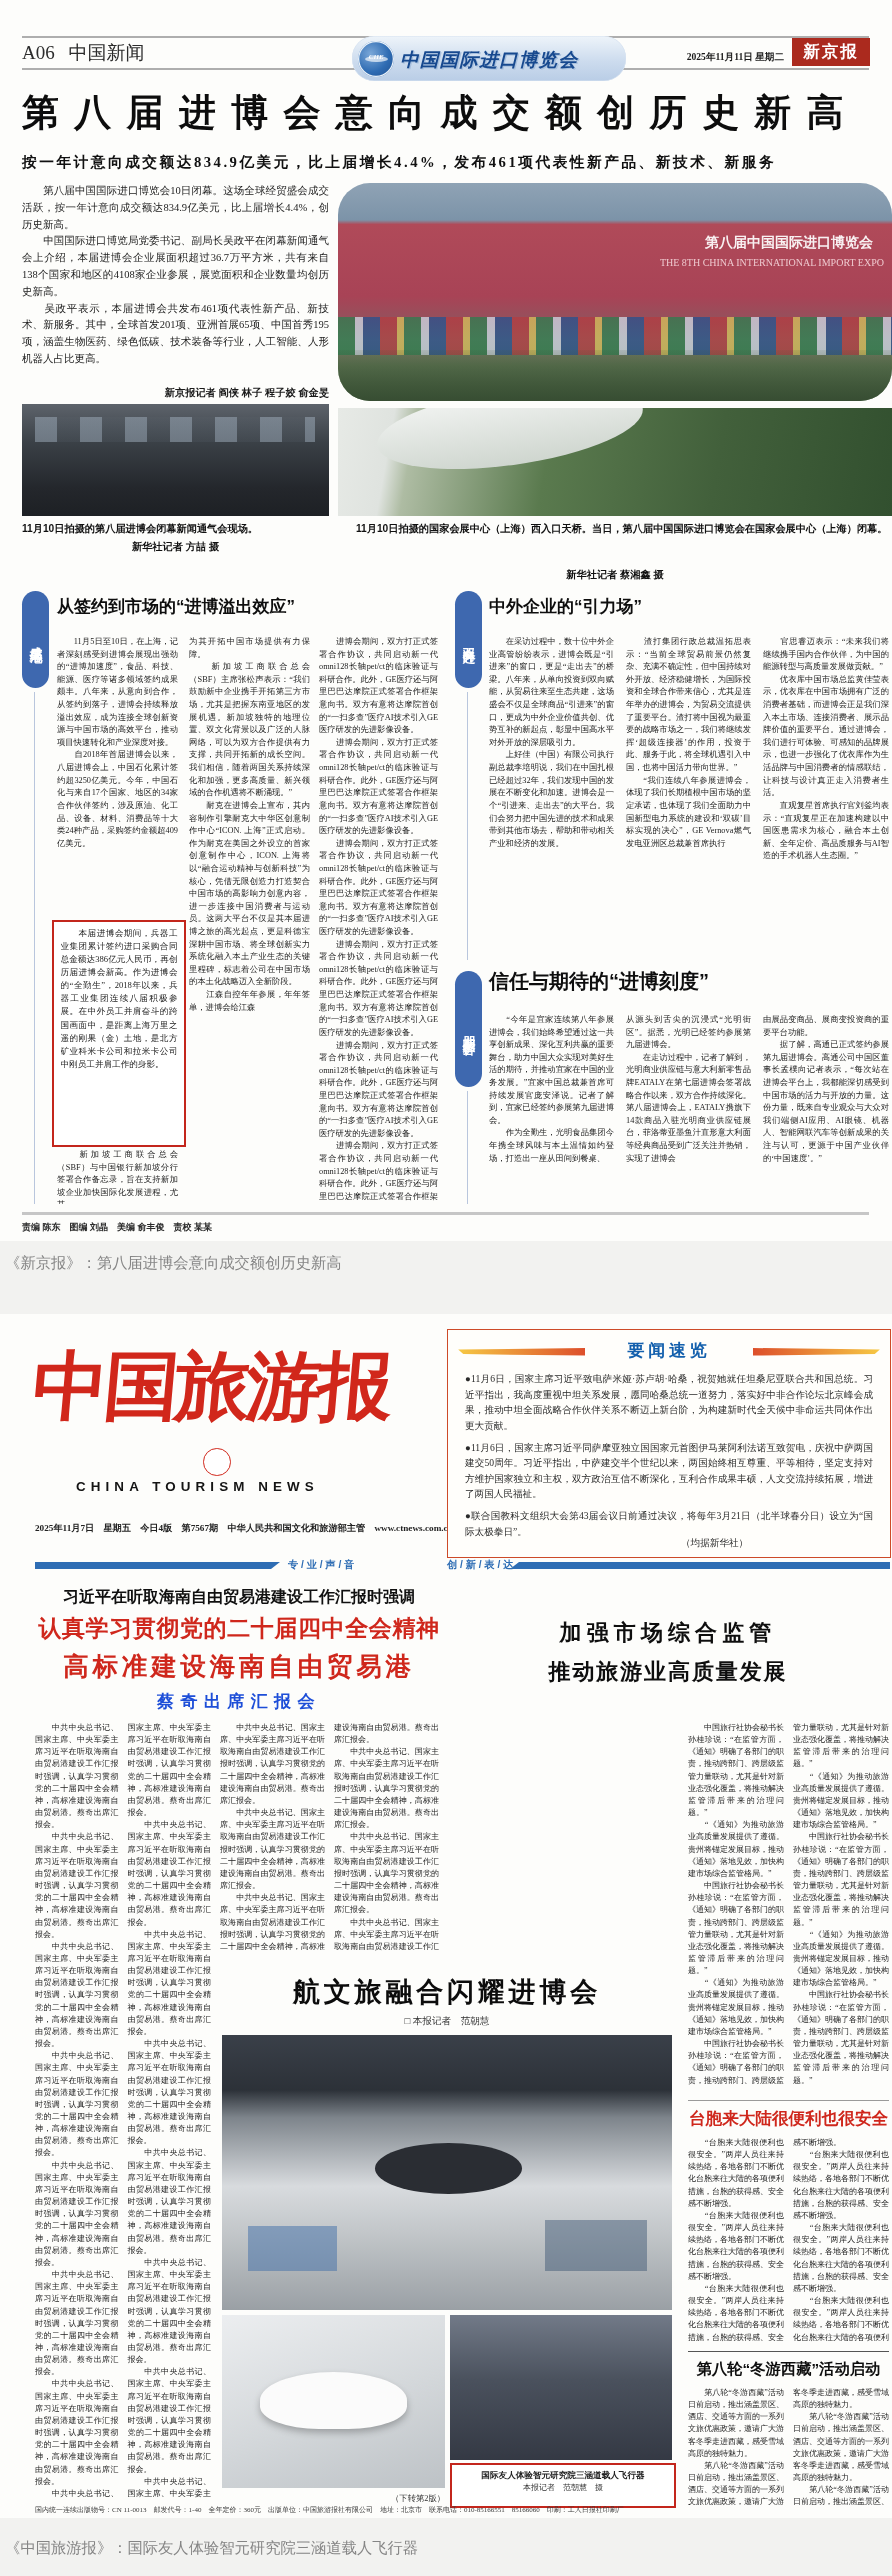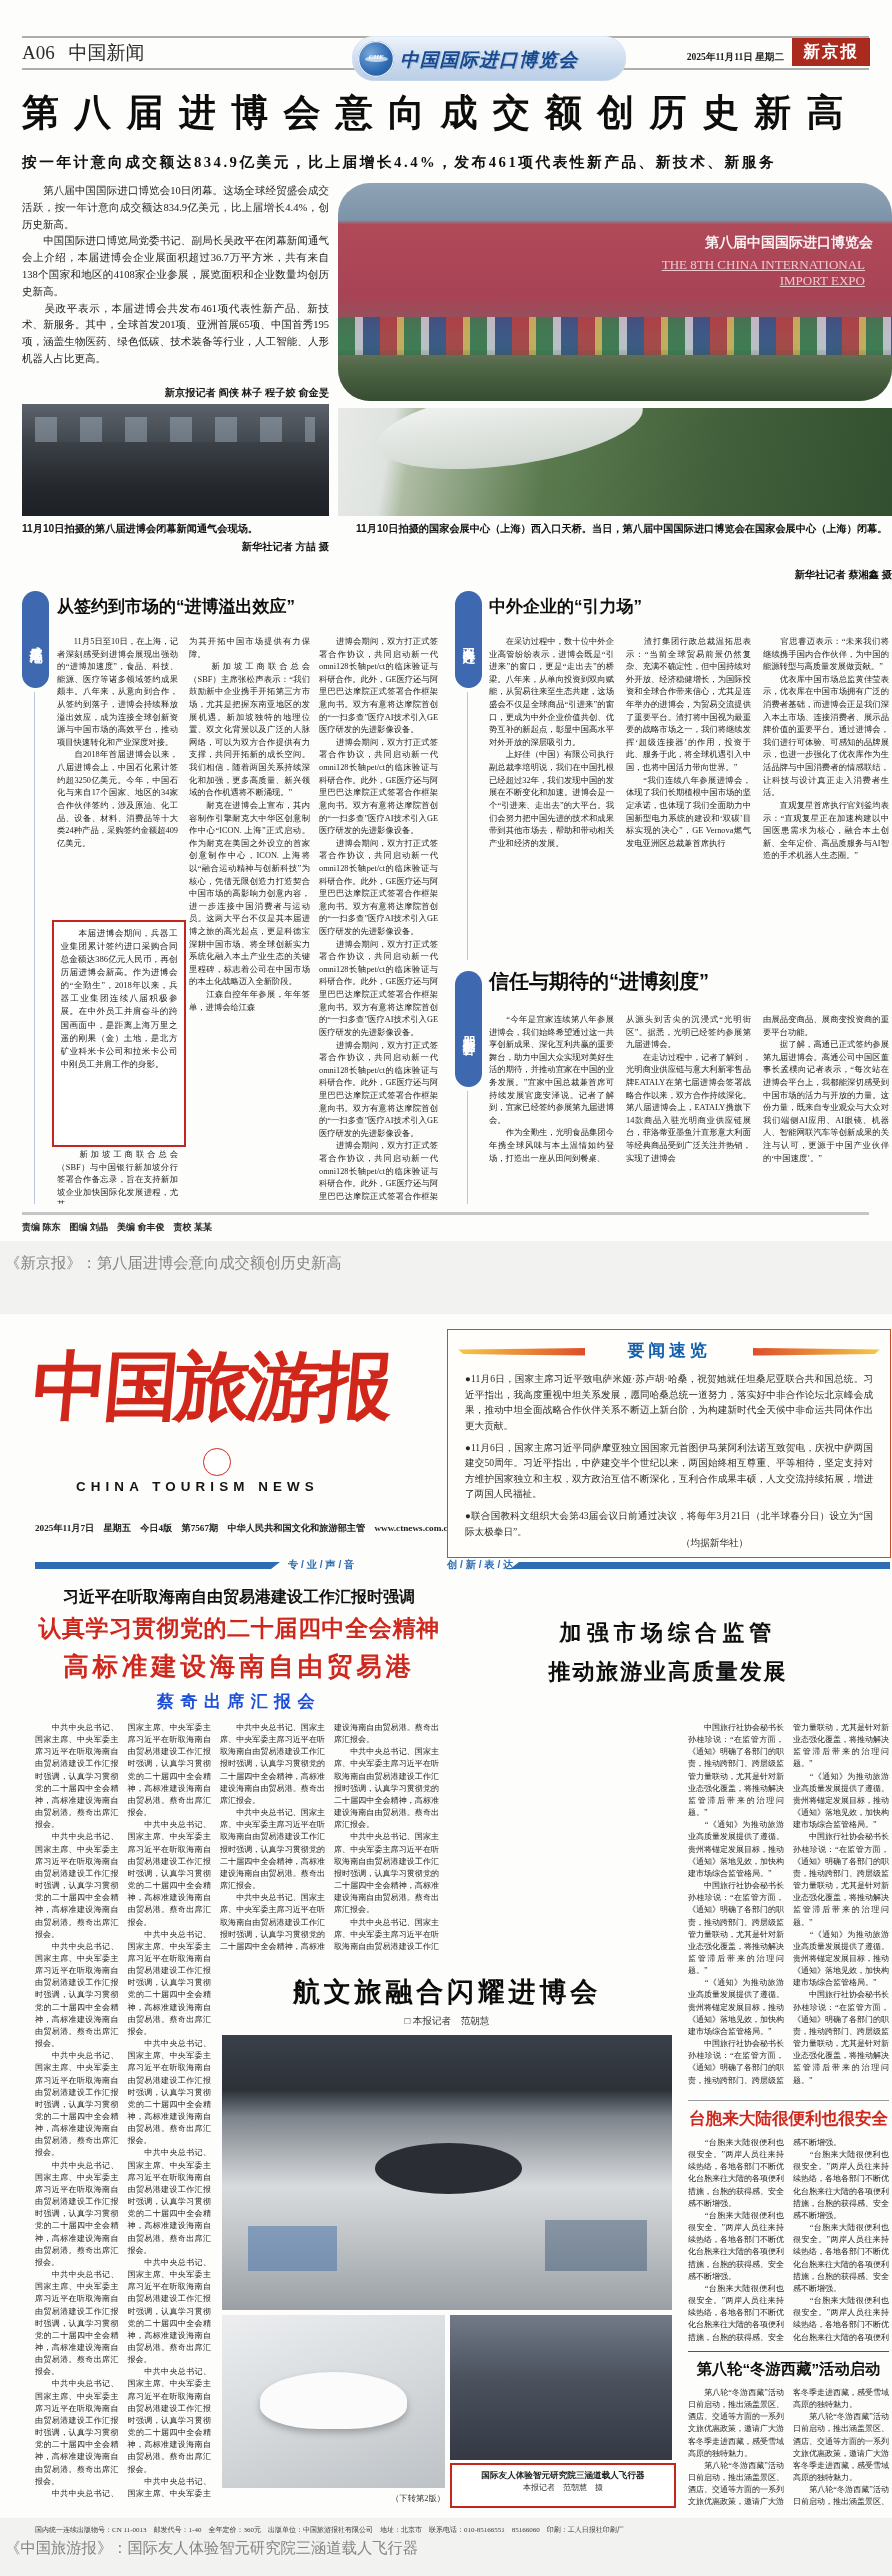--- a/index.html
+++ b/index.html
@@ -10,21 +10,21 @@
   .rule{background:#aeaeae;}
   .sans{font-family:"Liberation Sans","DejaVu Sans",sans-serif;}
   .col{font-size:8.3px;line-height:1.52;text-align:justify;white-space:pre-line;overflow:hidden;color:#1c1c1c;}
   .col2{column-count:2;column-gap:9px;}
   .pill{background:#3e68af;border-radius:13.4px;color:#fff;font-weight:bold;font-size:12.7px;
         writing-mode:vertical-rl;text-orientation:upright;display:flex;align-items:center;justify-content:center;
         font-family:"Liberation Sans",sans-serif;letter-spacing:1.3px;}
   .sec-title{font-family:"Liberation Sans","DejaVu Sans",sans-serif;font-weight:bold;color:#0e0e0e;}
   .capgray{font-family:"Liberation Sans","DejaVu Sans",sans-serif;color:#858585;font-size:15.3px;}
   .photocap{font-family:"Liberation Sans","DejaVu Sans",sans-serif;font-weight:bold;font-size:10.2px;line-height:1.5;color:#111;}
-  .credit{text-align:right;}
+  .credit{text-align:center;}
   .banner{background:linear-gradient(180deg,#eef4fa 0%,#cddcee 55%,#b9cde6 100%);border-radius:22px;box-shadow:0 0 0 0.6px #d6e2f0 inset;}
   .globe{width:36px;height:36px;border-radius:50%;background:radial-gradient(circle at 35% 35%,#7aa7d8 0%,#2f6cb3 55%,#1c4c8c 100%);box-shadow:0 0 0 1.3px #e8f0f8 inset;}
   .globe:after{content:"";position:absolute;left:6.4px;top:15.3px;width:23px;height:6.4px;border-radius:50%;background:rgba(255,255,255,.65);}
   .cnred{color:#cf271c;}
   .centered{text-align:center;}
   .brief{font-size:9.6px;line-height:1.62;text-align:justify;white-space:pre-line;color:#2a2a2a;}
   .barblue{background:#2e6db4;}
   .redbox{border:2.5px solid #c3261c;}
   .photo{overflow:hidden;}
 </style>
@@ -61,21 +61,21 @@
 
   <div class="abs" style="left:22px;top:153px;width:857px;font-size:14.7px;font-weight:bold;letter-spacing:2.5px;white-space:nowrap;color:#111;">按一年计意向成交额达834.9亿美元，比上届增长4.4%，发布461项代表性新产品、新技术、新服务</div>
 
   <div class="abs col" style="left:22px;top:183px;width:307px;height:201px;font-size:10.5px;line-height:1.6;">　　第八届中国国际进口博览会10日闭幕。这场全球经贸盛会成交活跃，按一年计意向成交额达834.9亿美元，比上届增长4.4%，创历史新高。
 　　中国国际进口博览局党委书记、副局长吴政平在闭幕新闻通气会上介绍，本届进博会企业展面积超过36.7万平方米，共有来自138个国家和地区的4108家企业参展，展览面积和企业数量均创历史新高。
 　　吴政平表示，本届进博会共发布461项代表性新产品、新技术、新服务。其中，全球首发201项、亚洲首展65项、中国首秀195项，涵盖生物医药、绿色低碳、技术装备等行业，人工智能、人形机器人占比更高。</div>
   <div class="abs sans" style="left:22px;top:386px;width:307px;font-size:10.2px;font-weight:bold;text-align:right;">新京报记者 阎侠 林子 程子姣 俞金旻</div>
 
   <div class="abs photo" style="left:338px;top:183px;width:554px;height:218px;background:linear-gradient(180deg,#8fa3b5 0%,#7c93a8 17%,#b04a59 19%,#a84356 52%,#96505c 62%,#7d7668 72%,#5d7552 84%,#4c6a47 100%);border-radius:32px;">
     <div class="abs" style="right:19px;top:51px;width:229px;color:#ffffff;font-size:14px;font-weight:bold;text-align:right;opacity:.92;">第八届中国国际进口博览会</div>
-    <div class="abs" style="right:27px;top:74px;width:229px;color:#ffe9ec;font-size:13px;text-align:right;opacity:.8;text-decoration:underline;">THE 8TH CHINA INTERNATIONAL IMPORT EXPO</div>
+    <div class="abs" style="right:8px;top:74px;width:229px;color:#ffe9ec;font-size:10px;text-align:right;opacity:.8;">THE 8TH CHINA INTERNATIONAL IMPORT EXPO</div>
     <div class="abs" style="left:0;top:134px;width:100%;height:38px;background:repeating-linear-gradient(90deg,#2e7d4f 0 16.6px,#cfd8e6 16.6px 25.5px,#27518f 25.5px 42px,#b33c41 42px 59px,#d9c05a 59px 66px);opacity:.75;"></div>
     <div class="abs" style="left:0;top:167px;width:100%;height:51px;background:linear-gradient(180deg,rgba(70,90,60,.1),rgba(50,70,45,.8));"></div>
   </div>
 
   <div class="abs photo" style="left:22px;top:404px;width:307px;height:112px;background:linear-gradient(180deg,#5d636b 0%,#3a4046 35%,#24272c 75%,#1d2024 100%);">
     <div class="abs" style="left:12.7px;top:12.7px;width:280px;height:25.5px;background:repeating-linear-gradient(90deg,rgba(160,175,190,.5) 0 21.7px,rgba(90,100,110,.2) 21.7px 45px);"></div>
   </div>
   <div class="abs photocap" style="left:22px;top:521px;width:307px;">11月10日拍摄的第八届进博会闭幕新闻通气会现场。</div>
   <div class="abs photocap credit" style="left:22px;top:539px;width:307px;">新华社记者 方喆 摄</div>
 
@@ -222,18 +222,18 @@
 　　“台胞来大陆很便利也很安全。”两岸人员往来持续热络，各地各部门不断优化台胞来往大陆的各项便利措施，台胞的获得感、安全感不断增强。
 　　“台胞来大陆很便利也很安全。”两岸人员往来持续热络，各地各部门不断优化台胞来往大陆的各项便利措施，台胞的获得感、安全感不断增强。</div>
 
   <div class="abs" style="left:688px;top:2351px;width:201px;height:1.3px;background:#555;"></div>
   <div class="abs sans centered" style="left:688px;top:2359px;width:201px;font-size:15.3px;font-weight:bold;color:#0e0e0e;">第八轮“冬游西藏”活动启动</div>
   <div class="abs col col2" style="left:688px;top:2387px;width:201px;height:125px;font-size:8px;">　　第八轮“冬游西藏”活动日前启动，推出涵盖景区、酒店、交通等方面的一系列文旅优惠政策，邀请广大游客冬季走进西藏，感受雪域高原的独特魅力。
 　　第八轮“冬游西藏”活动日前启动，推出涵盖景区、酒店、交通等方面的一系列文旅优惠政策，邀请广大游客冬季走进西藏，感受雪域高原的独特魅力。
 　　第八轮“冬游西藏”活动日前启动，推出涵盖景区、酒店、交通等方面的一系列文旅优惠政策，邀请广大游客冬季走进西藏，感受雪域高原的独特魅力。
 　　第八轮“冬游西藏”活动日前启动，推出涵盖景区、酒店、交通等方面的一系列文旅优惠政策，邀请广大游客冬季走进西藏，感受雪域高原的独特魅力。</div>
 
-  <div class="abs" style="left:35px;top:2505px;width:854px;font-size:7px;color:#3a3a3a;white-space:nowrap;overflow:hidden;margin-top:20px;">国内统一连续出版物号：CN 11-0013　邮发代号：1-40　全年定价：360元　出版单位：中国旅游报社有限公司　地址：北京市　联系电话：010-85166551　85166060　印刷：工人日报社印刷厂</div>
+  <div class="abs" style="left:35px;top:2505px;width:854px;font-size:7px;color:#3a3a3a;white-space:nowrap;overflow:hidden;">国内统一连续出版物号：CN 11-0013　邮发代号：1-40　全年定价：360元　出版单位：中国旅游报社有限公司　地址：北京市　联系电话：010-85166551　85166060　印刷：工人日报社印刷厂</div>
 
   <div class="abs capgray" style="left:5.1px;top:2538px;width:879px;">《中国旅游报》：国际友人体验智元研究院三涵道载人飞行器</div>
 
 </div>
 
 
 </body></html>

